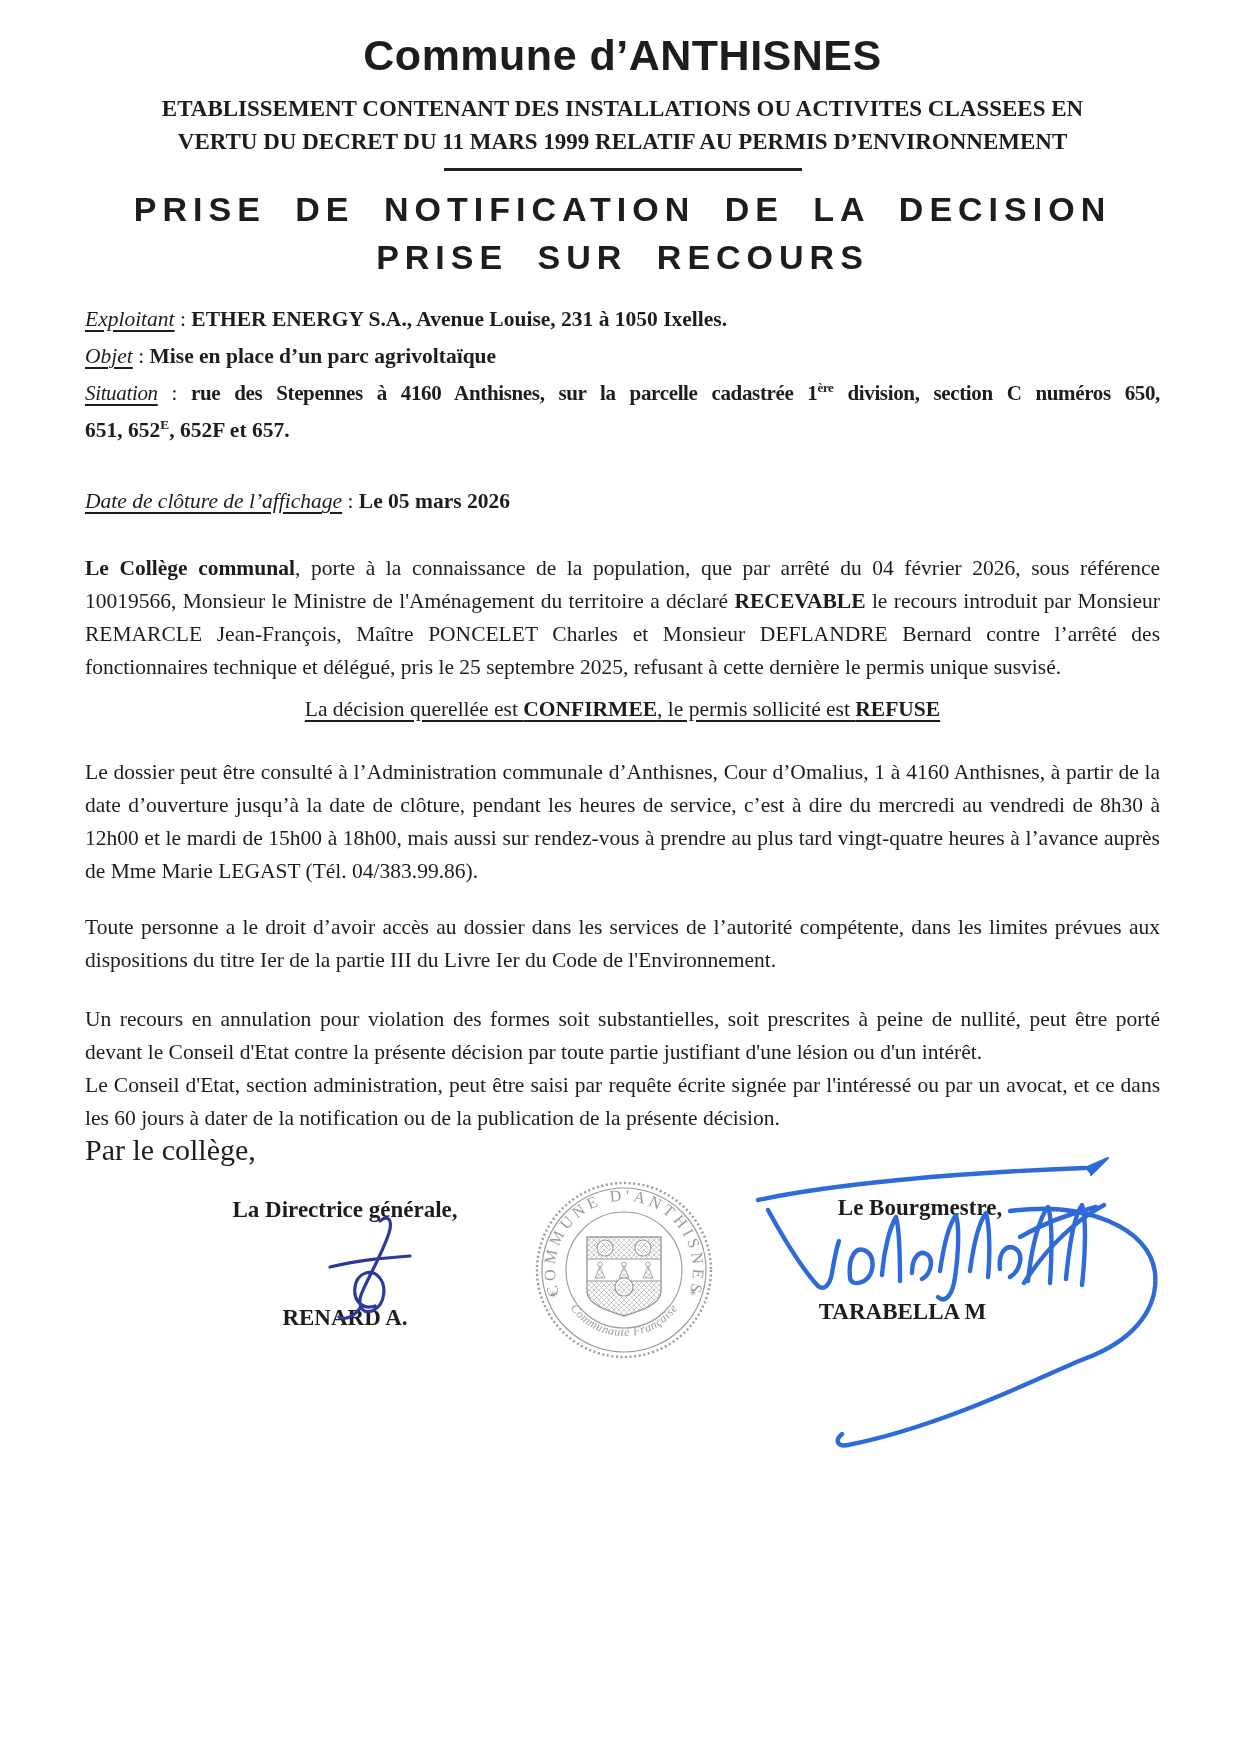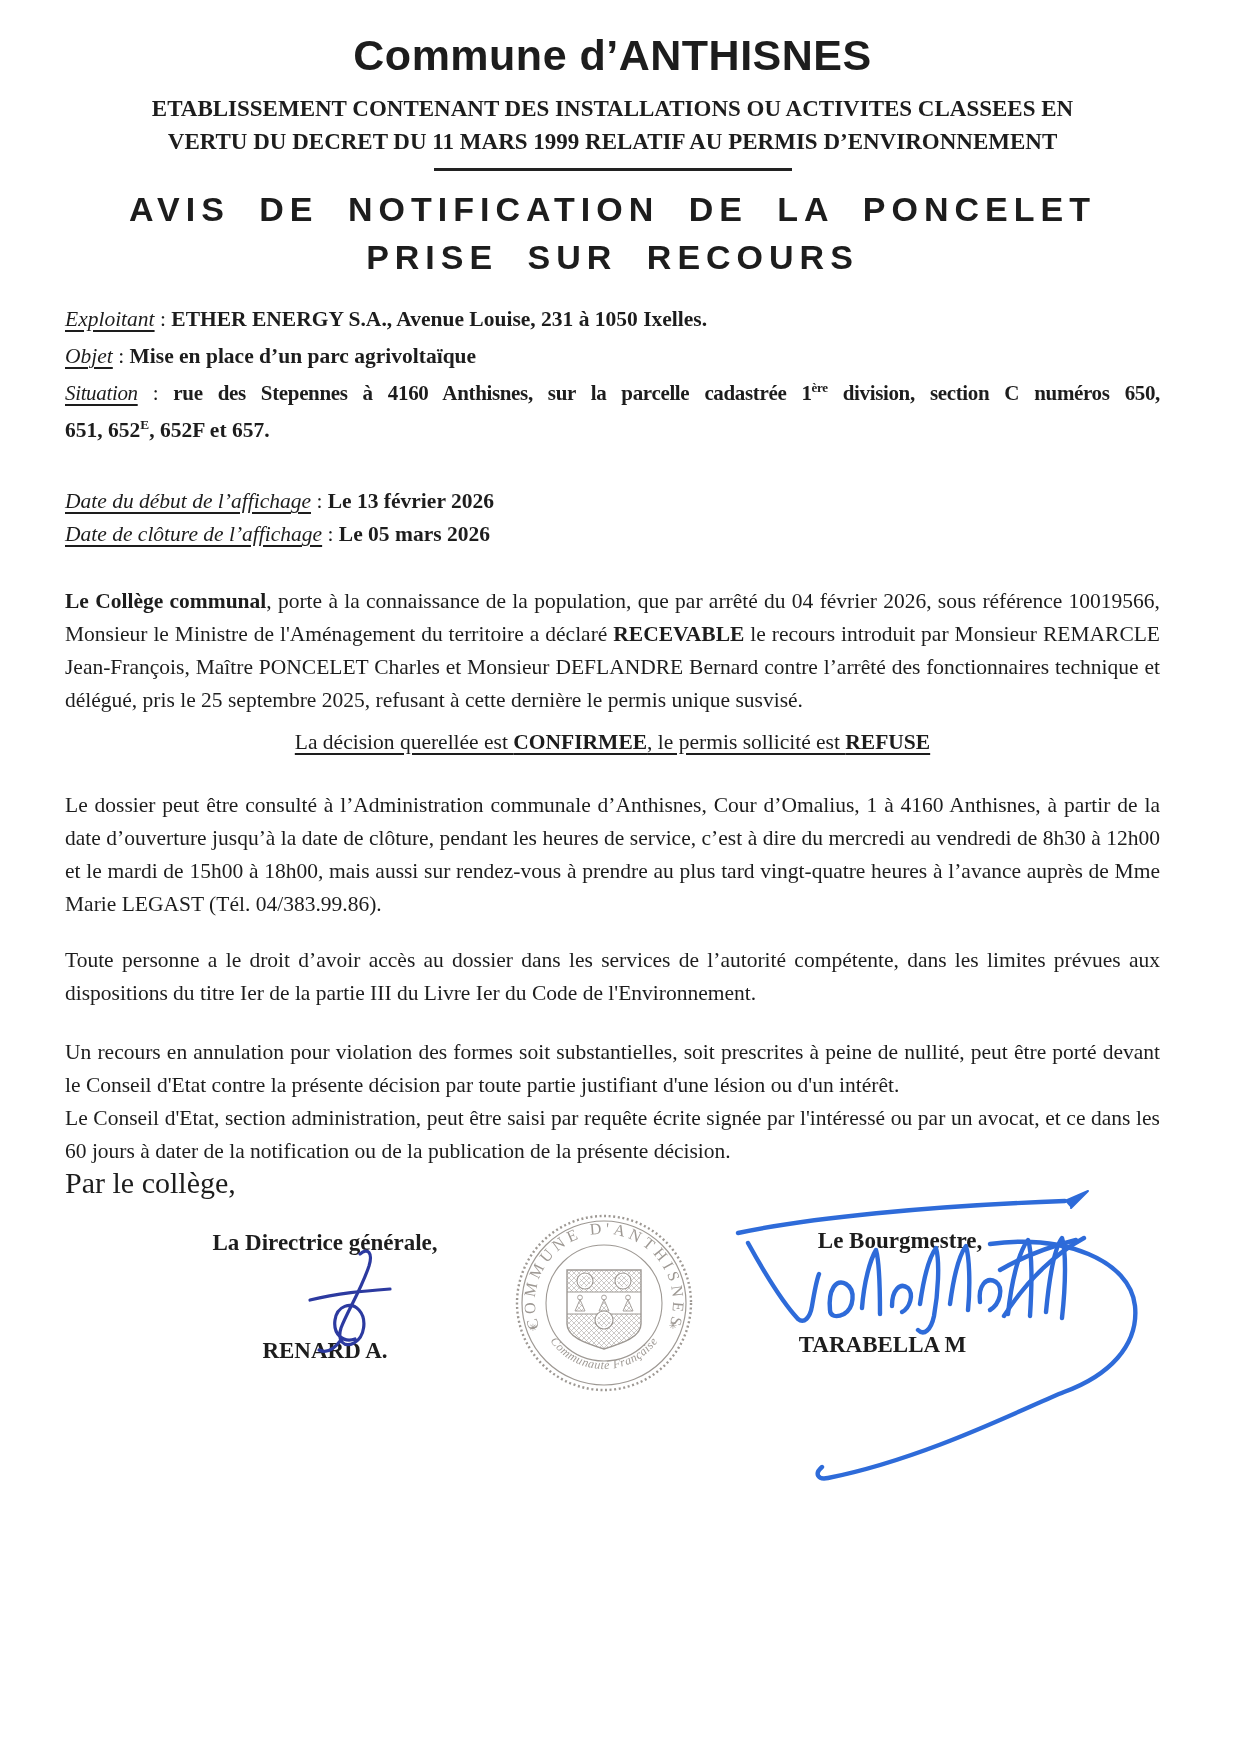--- a/index.html
+++ b/index.html
@@ -1,20 +1,20 @@
 <!DOCTYPE html>
 <html lang="fr" style="--ink: #1d1d1d; --signature_left: #2c3aa0; --signature_right: #2e6bd9; --seal: #8d8781;"><head>
 <meta charset="utf-8">
 <style>
   html,body { margin:0; padding:0; background:#ffffff; }
   .page {
     position:relative;
     width:1240px; height:1754px;
     box-sizing:border-box;
-    padding:30px 80px 20px 65px;
+    padding:30px 80px 20px 85px;
     background:#ffffff;
     color:var(--ink,#1d1d1d);
     font-family:"Liberation Serif", serif;
     font-size:21.5px; line-height:33px;
     overflow:hidden;
   }
   
   .title-commune {
     font-family:"Liberation Sans", sans-serif;
     font-weight:bold; font-size:43px; line-height:50px;
@@ -92,44 +92,41 @@
   <div class="title-commune">Commune d’ANTHISNES</div>
 
   <div class="title-etab">
     <span class="line">ETABLISSEMENT CONTENANT DES INSTALLATIONS OU ACTIVITES CLASSEES EN</span>
     <span class="line">VERTU DU DECRET DU 11 MARS 1999 RELATIF AU PERMIS D’ENVIRONNEMENT</span>
   </div>
 
   <div class="rule"></div>
 
   <div class="title-avis">
-    <span class="line">AVIS DE NOTIFICATION DE LA PONCELET</span>
+    <span class="line">PRISE DE NOTIFICATION DE LA DECISION</span>
     <span class="line">PRISE SUR RECOURS</span>
   </div>
 
 
   <div class="details">
     <p class="detail">
       <span class="lbl">Exploitant</span><span> : </span><b>ETHER ENERGY S.A., Avenue Louise, 231 à 1050 Ixelles.</b>
     </p>
     <p class="detail">
       <span class="lbl">Objet</span><span> : </span><b>Mise en place d’un parc agrivoltaïque</b>
     </p>
     <p class="detail">
       <span class="sit-line1">
         <span class="lbl">Situation</span><span> : </span><b><span>rue des Stepennes à 4160 Anthisnes, sur la parcelle cadastrée 1</span><sup>ère</sup><span> division, section C numéros 650,</span></b>
       </span>
       <b class="sit-line2"><span>651, 652</span><sup>E</sup><span>, 652F et 657.</span></b>
     </p>
   </div>
 
   <div class="dates">
-    <p>
-      <span class="lbl">Date du début de l’affichage</span><span> : </span><b>Le 13 février 2026</b>
-    </p>
     <p>
       <span class="lbl">Date de clôture de l’affichage</span><span> : </span><b>Le 05 mars 2026</b>
     </p>
   </div>
 
   <p class="para para-college"><b>Le Collège communal</b><span>, porte à la connaissance de la population, que par arrêté du 04 février 2026, sous référence 10019566, Monsieur le Ministre de l'Aménagement du territoire a déclaré </span><b>RECEVABLE</b><span> le recours introduit par Monsieur REMARCLE Jean-François, Maître PONCELET Charles et Monsieur DEFLANDRE Bernard contre l’arrêté des fonctionnaires technique et délégué, pris le 25 septembre 2025, refusant à cette dernière le permis unique susvisé.</span></p>
 
   <p class="decision"><span class="u"><span>La décision querellée est </span><b>CONFIRMEE</b><span>, le permis sollicité est </span><b>REFUSE</b></span></p>
 
   <p class="para para-dossier">Le dossier peut être consulté à l’Administration communale d’Anthisnes, Cour d’Omalius, 1 à 4160 Anthisnes, à partir de la date d’ouverture jusqu’à la date de clôture, pendant les heures de service, c’est à dire du mercredi au vendredi de 8h30 à 12h00 et le mardi de 15h00 à 18h00, mais aussi sur rendez-vous à prendre au plus tard vingt-quatre heures à l’avance auprès de Mme Marie LEGAST (Tél. 04/383.99.86).</p>

